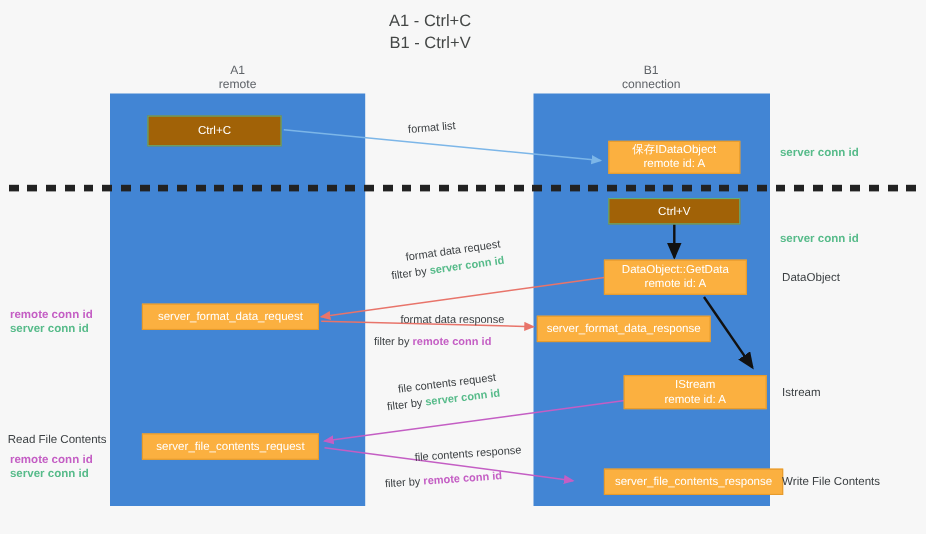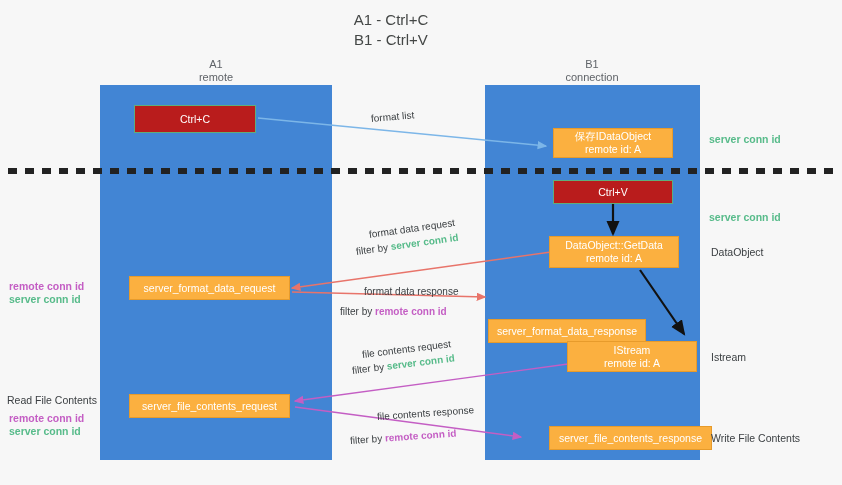--- a/index.html
+++ b/index.html
@@ -58,21 +58,21 @@
     color: #ffffff;
     font-size: 10.5px;
     line-height: 13px;
     text-align: center;
     display: flex;
     flex-direction: column;
     align-items: center;
     justify-content: center;
     border: 1px solid rgba(0,0,0,0.12);
   }
-  .node.green { background: #b91c1c; border-color: #5fae7b; text-align: right; }
+  .node.green { background: #a16207; border-color: #5fae7b; text-align: right; }
   .node.orange { background: #fbb040; border-color: #e79b2b; }
   .node .l2 { font-size: 10.5px; }
 
   
   .side-label {
     font-size: 10.5px;
     line-height: 14px;
     white-space: nowrap;
   }
   .green-txt { color: #57bb8a; font-weight: bold; }
@@ -172,21 +172,21 @@
 
   <div class="abs node orange" style="left:549px; top:236px; width:130px; height:32px;">
     <div>DataObject::GetData</div>
     <div class="l2">remote id: A</div>
   </div>
 
   <div class="abs node orange" style="left:129px; top:276px; width:161px; height:24px;">
     <div>server_format_data_request</div>
   </div>
 
-  <div class="abs node orange" style="left:488px; top:287px; width:158px; height:24px;margin-top:32px;">
+  <div class="abs node orange" style="left:488px; top:287px; width:158px; height:24px;">
     <div>server_format_data_response</div>
   </div>
 
   <div class="abs node orange" style="left:567px; top:341px; width:130px; height:31px;">
     <div>IStream</div>
     <div class="l2">remote id: A</div>
   </div>
 
   <div class="abs node orange" style="left:129px; top:394px; width:161px; height:24px;">
     <div>server_file_contents_request</div>

